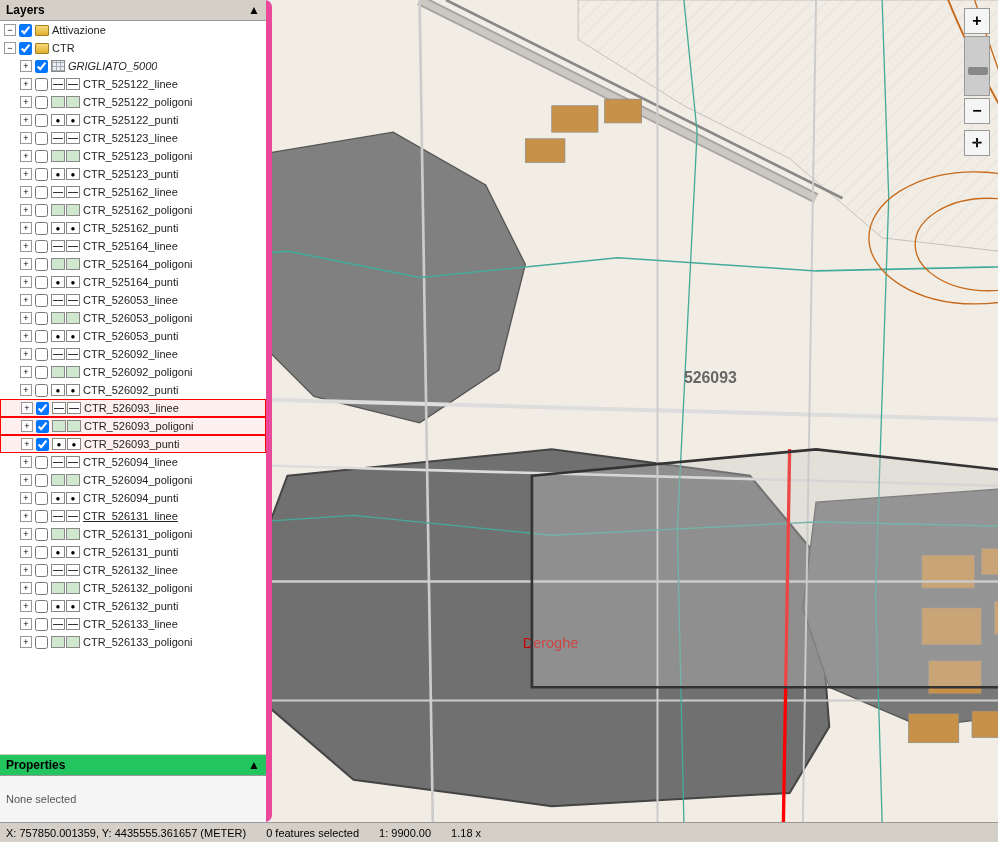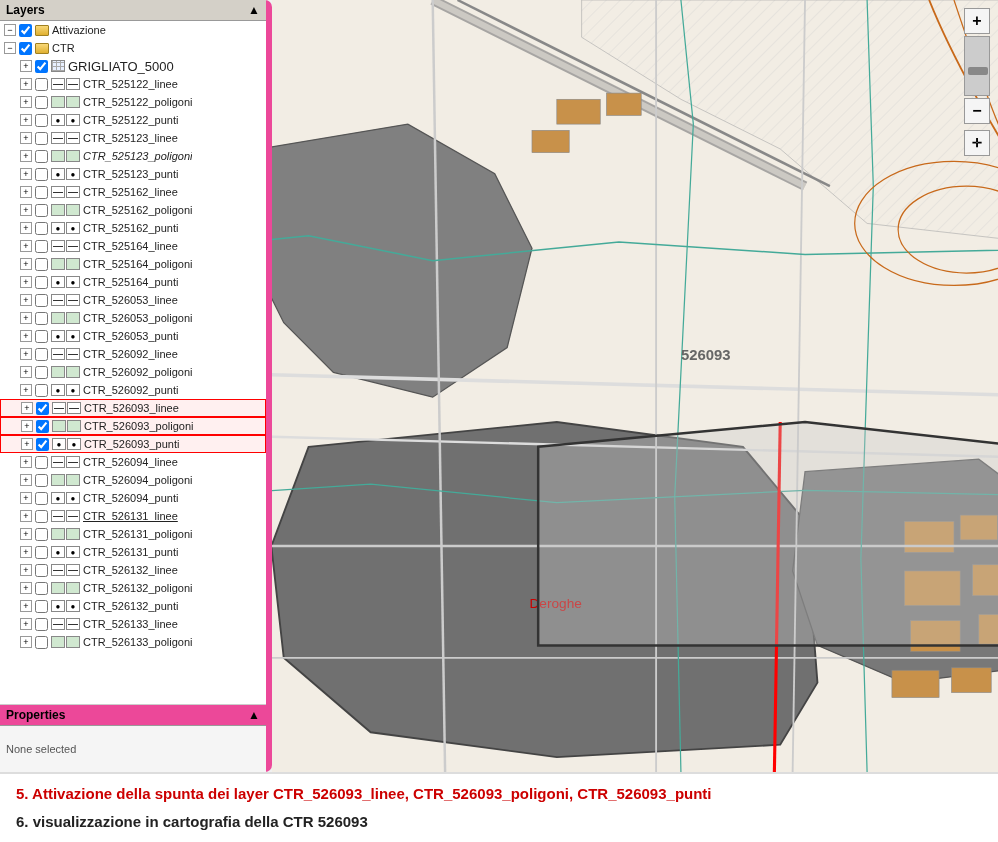--- a/index.html
+++ b/index.html
@@ -23,21 +23,21 @@
 
     .checkbox { width: 13px; height: 13px; margin-right: 2px; flex-shrink: 0; }
 
     
     .ico { width: 14px; height: 14px; display: inline-block; margin-right: 2px; flex-shrink: 0; }
     .ico-folder { background: linear-gradient(to bottom, #f8d878, #e8c040); border: 1px solid #a08020; border-radius: 1px 2px 1px 1px; }
     .ico-grid { background: #e8f0ff; border: 1px solid #888; }
 
     
     .properties-panel { background: #f5f5f5; border-top: 1px solid #ccc; }
-    .properties-header { background: #ec4899; padding: 3px 6px; font-weight: bold; font-size: 12px; display: flex; justify-content: space-between; border-bottom: 1px solid #999; }
+    .properties-header { background: #22c55e; padding: 3px 6px; font-weight: bold; font-size: 12px; display: flex; justify-content: space-between; border-bottom: 1px solid #999; }
     .properties-content { padding: 17px 6px; font-size: 11px; color: #555; }
 
     
     .map-area { flex: 1; position: relative; overflow: hidden; background: #e8e8e0; }
 
     
     .map-bg { position: absolute; inset: 0; background: #f2ede4; }
 
     
     .status-bar { height: 20px; background: #d4d0c8; display: flex; align-items: center; padding: 0 6px; font-size: 11px; gap: 20px; border-top: 1px solid #999; }
@@ -84,21 +84,21 @@
     <input type="checkbox" class="checkbox" checked="" style="flex-shrink: 0; width: 13px; height: 13px; margin-right: 2px;">
     <span class="ico ico-folder" style="background:linear-gradient(to bottom,#f8d878,#e0b030);border:1px solid #a08020;border-radius:1px;display:inline-block;width:14px;height:11px;"></span>
     <span style="font-size:11px;color:#222;overflow:hidden;text-overflow:ellipsis;">CTR</span>
   </span>
           </div>
           <div class="layer-item">
             <span style="margin-left:18px;display:inline-flex;align-items:center;gap:1px;width:100%;">
     <span class="expand-btn" style="flex-shrink:0;">+</span>
     <input type="checkbox" class="checkbox" checked="" style="flex-shrink: 0; width: 13px; height: 13px; margin-right: 2px;">
     <span class="ico ico-grid" style="background:#e8f0ff;border:1px solid #888;display:inline-block;width:14px;height:12px;background-image:repeating-linear-gradient(0deg,#aaa 0,#aaa 1px,transparent 1px,transparent 4px),repeating-linear-gradient(90deg,#aaa 0,#aaa 1px,transparent 1px,transparent 4px);"></span>
-    <span style="font-size:13px;color:#222;overflow:hidden;text-overflow:ellipsis;">GRIGLIATO_5000</span>
+    <span style="font-size:11px;color:#222;overflow:hidden;text-overflow:ellipsis;font-style:italic;">GRIGLIATO_5000</span>
   </span>
           </div>
           <div class="layer-item">
             <span style="margin-left:18px;display:inline-flex;align-items:center;gap:1px;width:100%;">
     <span class="expand-btn" style="flex-shrink:0;">+</span>
     <input type="checkbox" class="checkbox" style="flex-shrink: 0; width: 13px; height: 13px; margin-right: 2px;">
     <span style="display:inline-flex;gap:1px;margin-right:2px;">
                 <span style="display:inline-block;width:14px;height:12px;border:1px solid #888;background:white;position:relative;">
                   <span style="position:absolute;top:5px;left:1px;right:1px;height:1px;background:#333;"></span>
                 </span>
@@ -147,21 +147,21 @@
   </span>
           </div>
           <div class="layer-item">
             <span style="margin-left:18px;display:inline-flex;align-items:center;gap:1px;width:100%;">
     <span class="expand-btn" style="flex-shrink:0;">+</span>
     <input type="checkbox" class="checkbox" style="flex-shrink: 0; width: 13px; height: 13px; margin-right: 2px;">
     <span style="display:inline-flex;gap:1px;margin-right:2px;">
                 <span style="display:inline-block;width:14px;height:12px;border:1px solid #888;background:#d0e8d0;"></span>
                 <span style="display:inline-block;width:14px;height:12px;border:1px solid #888;background:#d0e8d0;"></span>
               </span>
-    <span style="font-size:11px;color:#222;overflow:hidden;text-overflow:ellipsis;font-style:italic;">CTR_525123_poligoni</span>
+    <span style="font-size:11px;color:#222;overflow:hidden;text-overflow:ellipsis;">CTR_525123_poligoni</span>
   </span>
           </div>
           <div class="layer-item">
             <span style="margin-left:18px;display:inline-flex;align-items:center;gap:1px;width:100%;">
     <span class="expand-btn" style="flex-shrink:0;">+</span>
     <input type="checkbox" class="checkbox" style="flex-shrink: 0; width: 13px; height: 13px; margin-right: 2px;">
     <span style="display:inline-flex;gap:1px;margin-right:2px;">
                 <span style="display:inline-block;width:14px;height:12px;border:1px solid #888;background:white;font-size:8px;text-align:center;line-height:12px;">●</span>
                 <span style="display:inline-block;width:14px;height:12px;border:1px solid #888;background:white;font-size:8px;text-align:center;line-height:12px;">●</span>
               </span>
@@ -586,18 +586,20 @@
         </div>
         <button class="map-btn">−</button>
         <div style="margin-top:4px;">
           <button class="map-btn" style="font-size:12px;">✛</button>
         </div>
       </div>
 
     </div>
   </div>
 
-
-  <div class="annotation-section">
-    <div class="annotation-item step5">5. Attivazione della spunta dei layer CTR_526093_linee, CTR_526093_poligoni, CTR_526093_punti</div>
-    <div class="annotation-item step6">6. visualizzazione in cartografia della CTR 526093</div>
+  <div class="status-bar">
+    <span>X: 757850.001359, Y: 4435555.361657 (METER)</span>
+    <span>0 features selected</span>
+    <span>1: 9900.00</span>
+    <span>1.18 x</span>
   </div>
+
 </div>
 
 </body></html>

